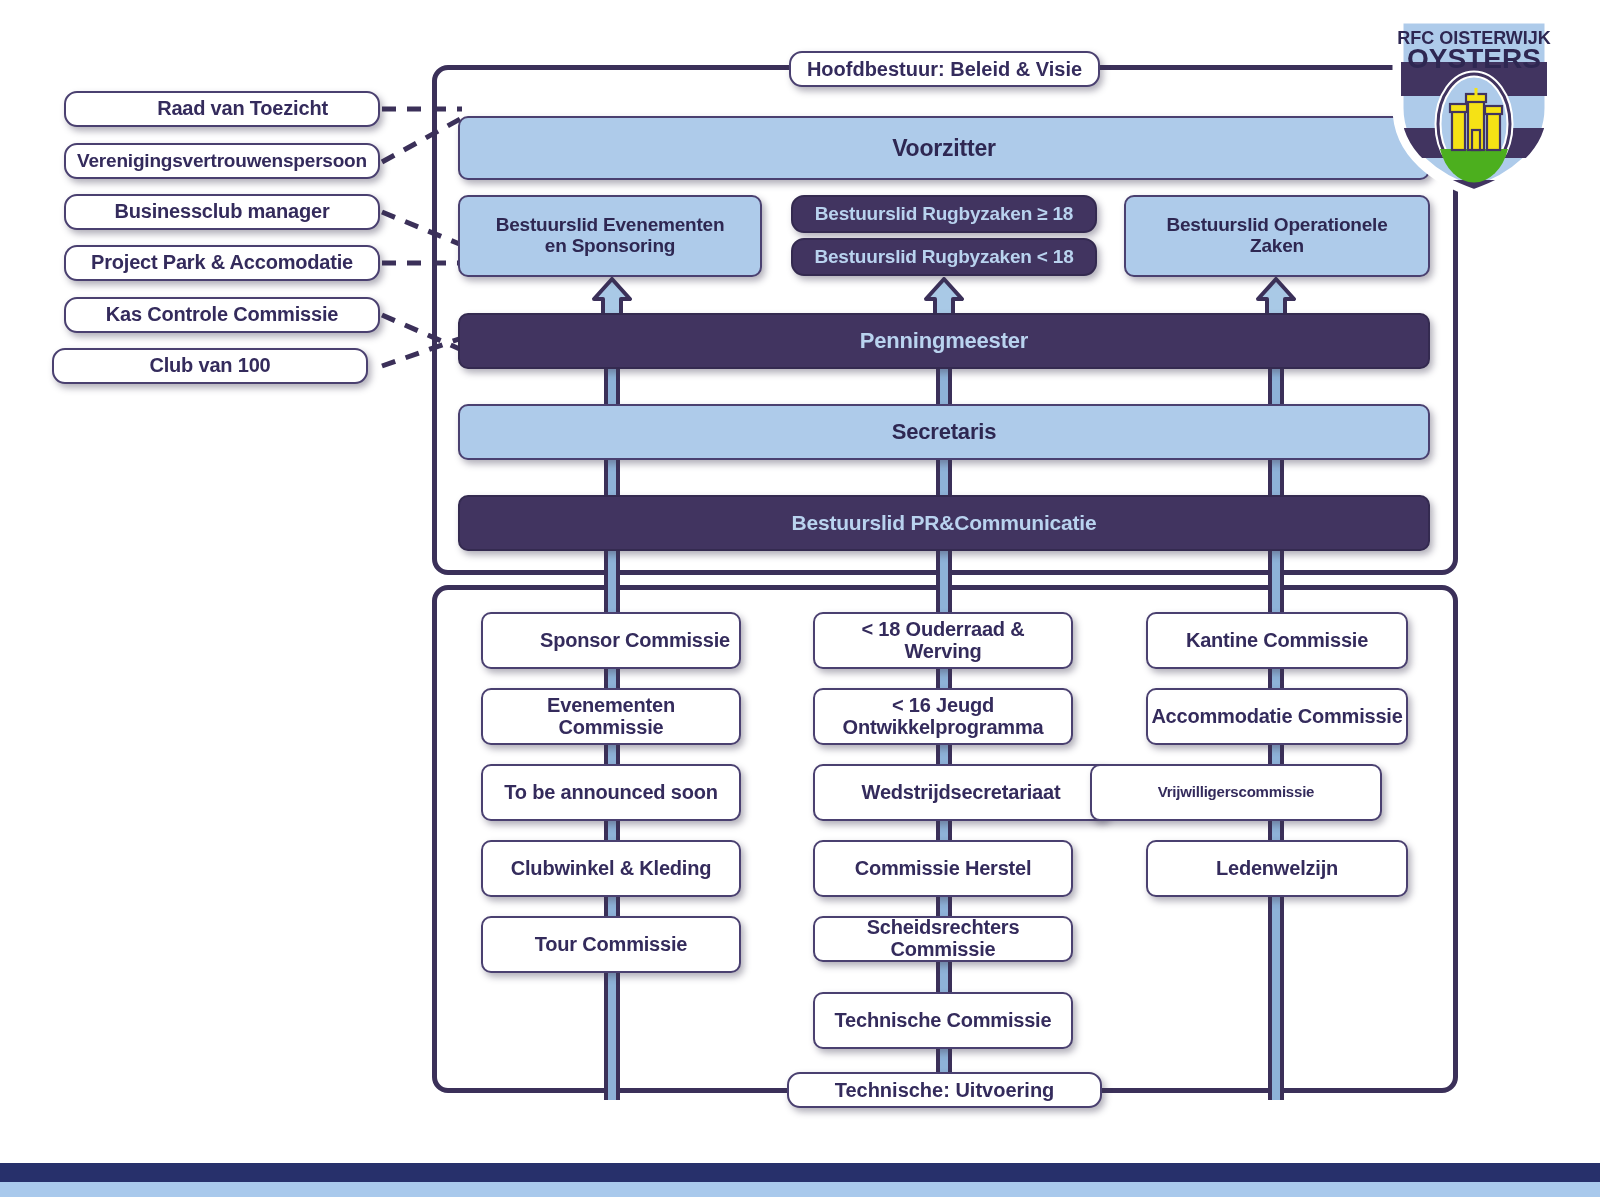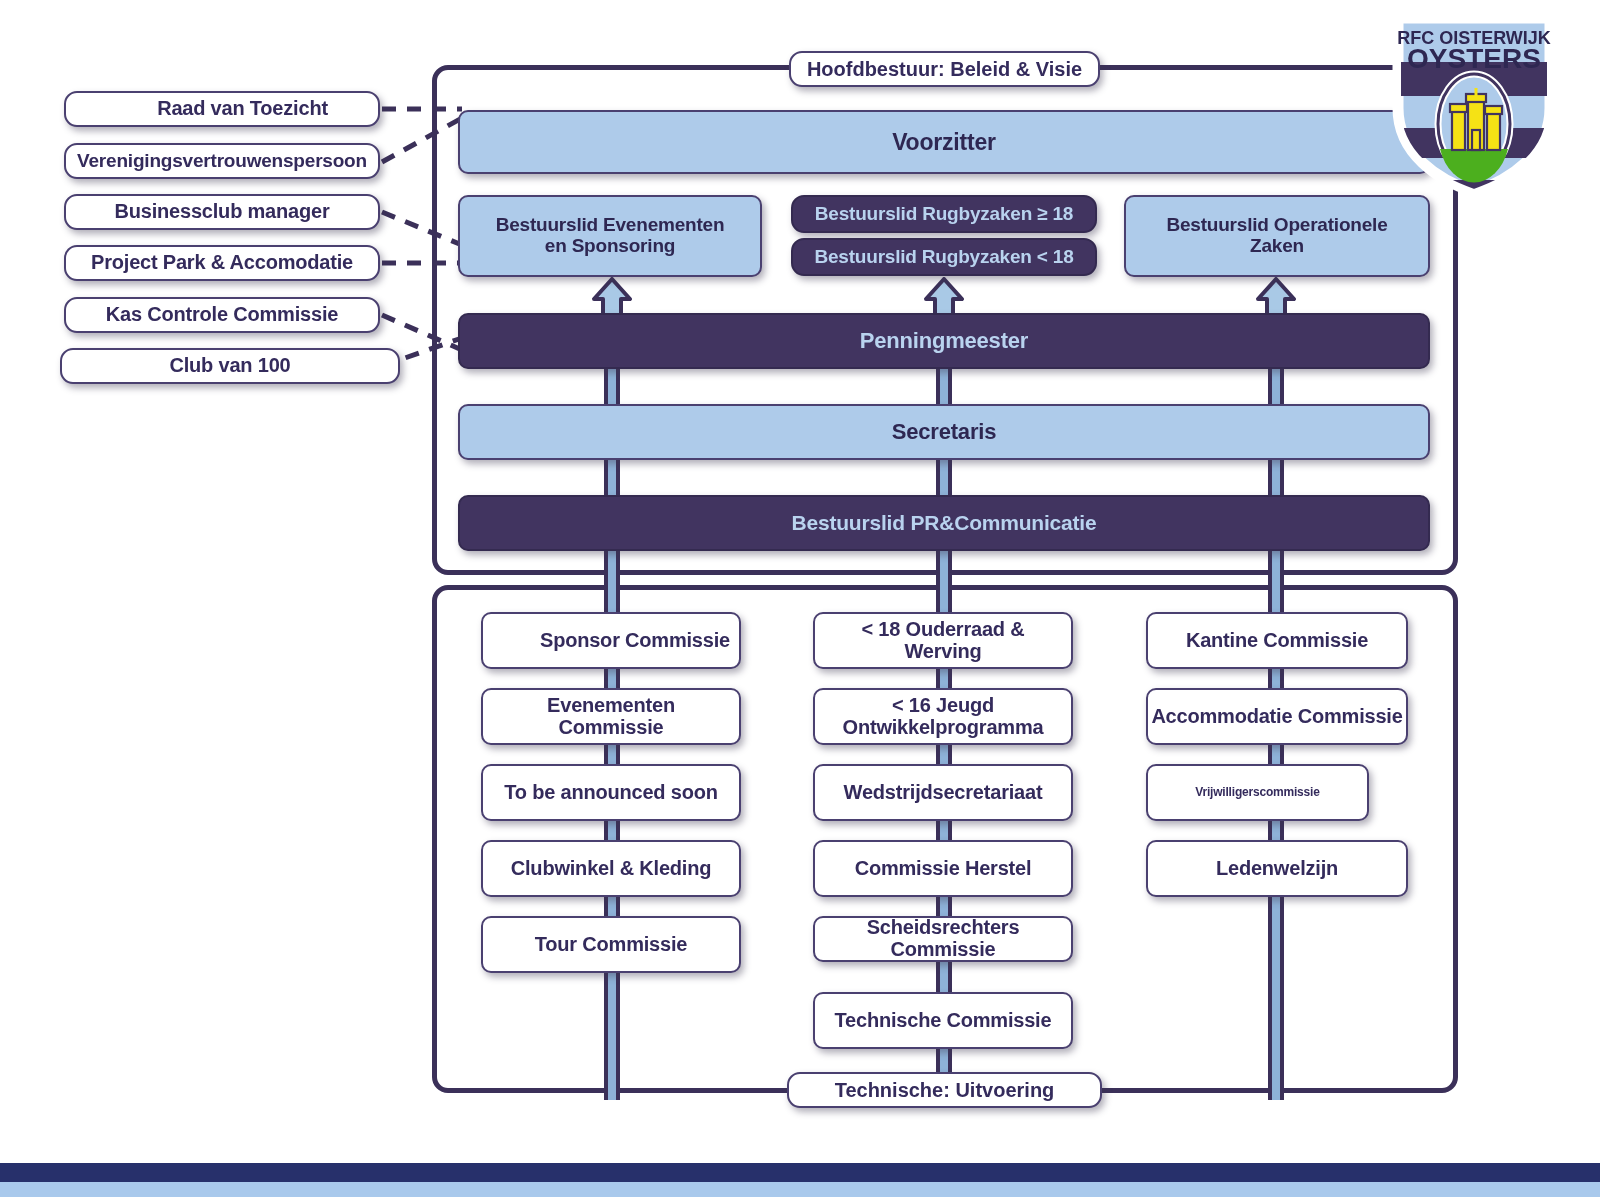--- a/index.html
+++ b/index.html
@@ -106,34 +106,34 @@
   <div class="group" style="left:432px;top:585px;width:1026px;height:508px;"></div>
 
   <div class="caption" style="left:789px;top:51px;width:311px;height:36px;font-size:20px;text-align:center;">Hoofdbestuur: Beleid &amp; Visie</div>
   <div class="caption" style="left:787px;top:1072px;width:315px;height:36px;font-size:20px;">Technische: Uitvoering</div>
 
   <div class="box plain pill" style="left:64px;top:91px;width:316px;height:36px;font-size:20px;padding-left:41px;">Raad van Toezicht</div>
   <div class="box plain pill" style="left:64px;top:143px;width:316px;height:36px;font-size:19px;">Verenigingsvertrouwenspersoon</div>
   <div class="box plain pill" style="left:64px;top:194px;width:316px;height:36px;font-size:20px;">Businessclub manager</div>
   <div class="box plain pill" style="left:64px;top:245px;width:316px;height:36px;font-size:20px;">Project Park &amp; Accomodatie</div>
   <div class="box plain pill" style="left:64px;top:297px;width:316px;height:36px;font-size:20px;">Kas Controle Commissie</div>
-  <div class="box plain pill" style="left:60px;top:348px;width:340px;height:36px;font-size:20px;">Club van 100</div>
+  <div class="box plain pill" style="left:52px;top:348px;width:316px;height:36px;font-size:20px;">Club van 100</div>
 
   <svg class="dash" style="left:378px;top:80px;width:120px;height:320px;" viewBox="0 0 120 320">
     <g stroke="#3b3059" stroke-width="5" stroke-dasharray="14 11" fill="none" stroke-linecap="butt">
       <line x1="4" y1="29" x2="84" y2="29"></line>
       <line x1="4" y1="82" x2="84" y2="38"></line>
       <line x1="4" y1="132" x2="84" y2="165"></line>
       <line x1="4" y1="183" x2="84" y2="183"></line>
       <line x1="4" y1="235" x2="84" y2="270"></line>
       <line x1="4" y1="286" x2="84" y2="258"></line>
     </g>
   </svg>
 
-  <div class="box light" style="left:458px;top:110px;width:972px;height:64px;font-size:23px;">Voorzitter</div>
+  <div class="box light" style="left:458px;top:116px;width:972px;height:64px;font-size:23px;">Voorzitter</div>
 
   <div class="box light" style="left:458px;top:195px;width:304px;height:82px;font-size:19px;white-space:pre-line;">Bestuurslid Evenementen
 en Sponsoring</div>
 
   <div class="box dark pill" style="left:791px;top:195px;width:306px;height:38px;font-size:19px;">Bestuurslid Rugbyzaken ≥ 18</div>
 
   <div class="box dark pill" style="left:791px;top:238px;width:306px;height:38px;font-size:19px;">Bestuurslid Rugbyzaken &lt; 18</div>
 
   <div class="box light" style="left:1124px;top:195px;width:306px;height:82px;font-size:19px;white-space:pre-line;">Bestuurslid Operationele
 Zaken</div>
@@ -158,29 +158,29 @@
   <div class="box plain" style="left:481px;top:688px;width:260px;height:57px;font-size:20px;white-space:pre-line;">Evenementen
 Commissie</div>
   <div class="box plain" style="left:481px;top:764px;width:260px;height:57px;font-size:20px;white-space:pre-line;">To be announced soon</div>
   <div class="box plain" style="left:481px;top:840px;width:260px;height:57px;font-size:20px;white-space:pre-line;">Clubwinkel &amp; Kleding</div>
   <div class="box plain" style="left:481px;top:916px;width:260px;height:57px;font-size:20px;white-space:pre-line;">Tour Commissie</div>
 
   <div class="box plain" style="left:813px;top:612px;width:260px;height:57px;font-size:20px;white-space:pre-line;">&lt; 18 Ouderraad &amp;
 Werving</div>
   <div class="box plain" style="left:813px;top:688px;width:260px;height:57px;font-size:20px;white-space:pre-line;">&lt; 16 Jeugd
 Ontwikkelprogramma</div>
-  <div class="box plain" style="left:813px;top:764px;width:260px;height:57px;font-size:20px;white-space:pre-line;">Wedstrijdsecretariaat</div>
+  <div class="box plain" style="left:813px;top:764px;width:296px;height:57px;font-size:20px;white-space:pre-line;">Wedstrijdsecretariaat</div>
   <div class="box plain" style="left:813px;top:840px;width:260px;height:57px;font-size:20px;white-space:pre-line;">Commissie Herstel</div>
   <div class="box plain" style="left:813px;top:916px;width:260px;height:46px;font-size:20px;white-space:pre-line;">Scheidsrechters
 Commissie</div>
   <div class="box plain" style="left:813px;top:992px;width:260px;height:57px;font-size:20px;white-space:pre-line;">Technische Commissie</div>
 
   <div class="box plain" style="left:1146px;top:612px;width:262px;height:57px;font-size:20px;white-space:pre-line;">Kantine Commissie</div>
   <div class="box plain" style="left:1146px;top:688px;width:262px;height:57px;font-size:20px;white-space:pre-line;">Accommodatie Commissie</div>
-  <div class="box plain" style="left:1146px;top:764px;width:223px;height:57px;font-size:12px;white-space:pre-line;">Vrijwilligerscommissie</div>
+  <div class="box plain" style="left:1090px;top:764px;width:292px;height:57px;font-size:15px;white-space:pre-line;">Vrijwilligerscommissie</div>
   <div class="box plain" style="left:1146px;top:840px;width:262px;height:57px;font-size:20px;white-space:pre-line;">Ledenwelzijn</div>
 
   <svg class="logo" style="left:1384px;top:4px;width:180px;height:196px;" viewBox="0 0 180 196">
     <defs>
       <clipPath id="shieldclip">
         <path d="M14 14 L166 14 L166 104 C166 150 126 176 90 188 C54 176 14 150 14 104 Z"></path>
       </clipPath>
     </defs>
     <path d="M14 14 L166 14 L166 104 C166 150 126 176 90 188 C54 176 14 150 14 104 Z" fill="#aecbea" stroke="#ffffff" stroke-width="11"></path>
     <g clip-path="url(#shieldclip)">

